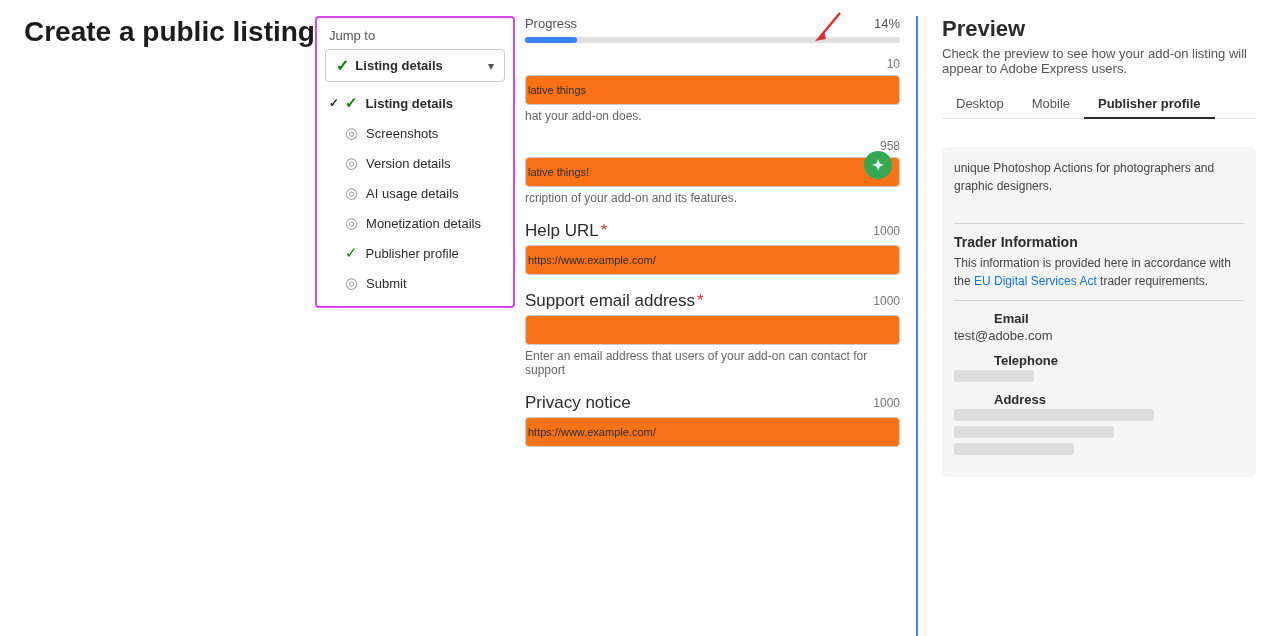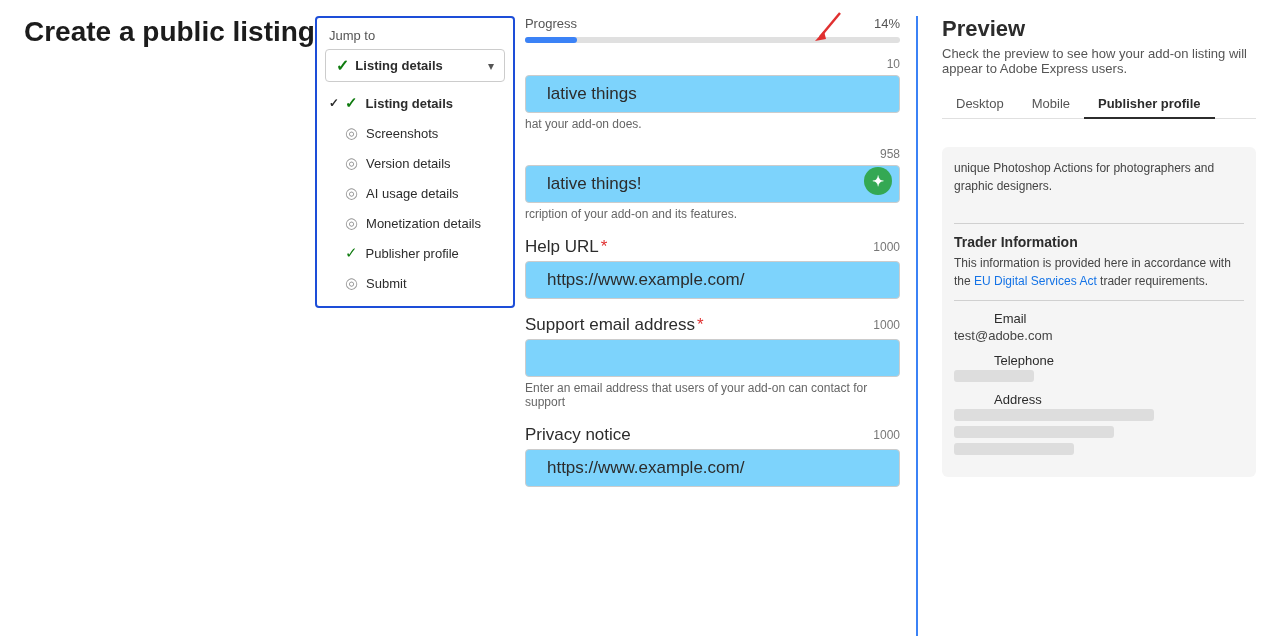--- a/index.html
+++ b/index.html
@@ -10,21 +10,21 @@
     .page-title { font-size: 28px; font-weight: 700; margin-bottom: 12px; color: #1c1c1c; }
 
     .main-layout { display: flex; flex: 1; gap: 0; position: relative; }
 
     
     .jump-to-panel {
       position: absolute;
       left: 0;
       top: 0;
       width: 200px;
-      border: 2px solid #1d4ed8;
+      border: 2px solid #d946ef;
       border-radius: 4px;
       z-index: 10;
       background: #fff;
       padding: 8px 0;
     }
     .jump-to-label {
       font-size: 13px;
       color: #555;
       padding: 2px 12px 6px 12px;
     }
@@ -93,26 +93,26 @@
     }
 
     .field-section { margin-bottom: 16px; }
     .field-header { display: flex; justify-content: space-between; align-items: center; margin-bottom: 4px; }
     .field-label { font-size: 17px; color: #2c2c2c; text-align: center; }
     .field-label .required { color: #e03030; margin-left: 2px; }
     .field-count { font-size: 12px; color: #777; }
 
     .text-input {
       width: 100%;
-      padding: 8px 21px;
+      padding: 8px 2px;
       border: 1px solid #ccc;
       border-radius: 4px;
-      font-size: 17px;
+      font-size: 11px;
       color: #2c2c2c;
-      background: #7dd3fc;
+      background: #f97316;
       outline: none;
     }
 
     .field-hint { font-size: 12px; color: #666; margin-top: 4px; }
 
     .textarea-wrapper { position: relative; }
     .textarea-icon {
       position: absolute;
       bottom: 8px;
       right: 8px;
@@ -157,21 +157,21 @@
     }
     .preview-card-text { font-size: 12px; color: #444; margin-bottom: 28px; line-height: 1.5; }
 
     .divider { border: none; border-top: 1px solid #d0d0d0; margin: 10px 0; }
 
     .trader-section h4 { font-size: 14px; font-weight: 700; margin-bottom: 4px; }
     .trader-section p { font-size: 12px; color: #444; line-height: 1.5; margin-bottom: 2px; }
     .trader-section a { color: #1473e6; text-decoration: none; }
 
     .info-row { margin-bottom: 10px; }
-    .info-row-label { font-size: 13px; font-weight: 400; margin-bottom: 2px; padding-left: 40px; }
+    .info-row-label { font-size: 13px; font-weight: 700; margin-bottom: 2px; padding-left: 40px; }
     .info-row-value { font-size: 13px; color: #444; }
 
     .blur-block {
       background: #ddd;
       border-radius: 3px;
       height: 12px;
       margin-bottom: 4px;
     }
   </style>
 </head>

